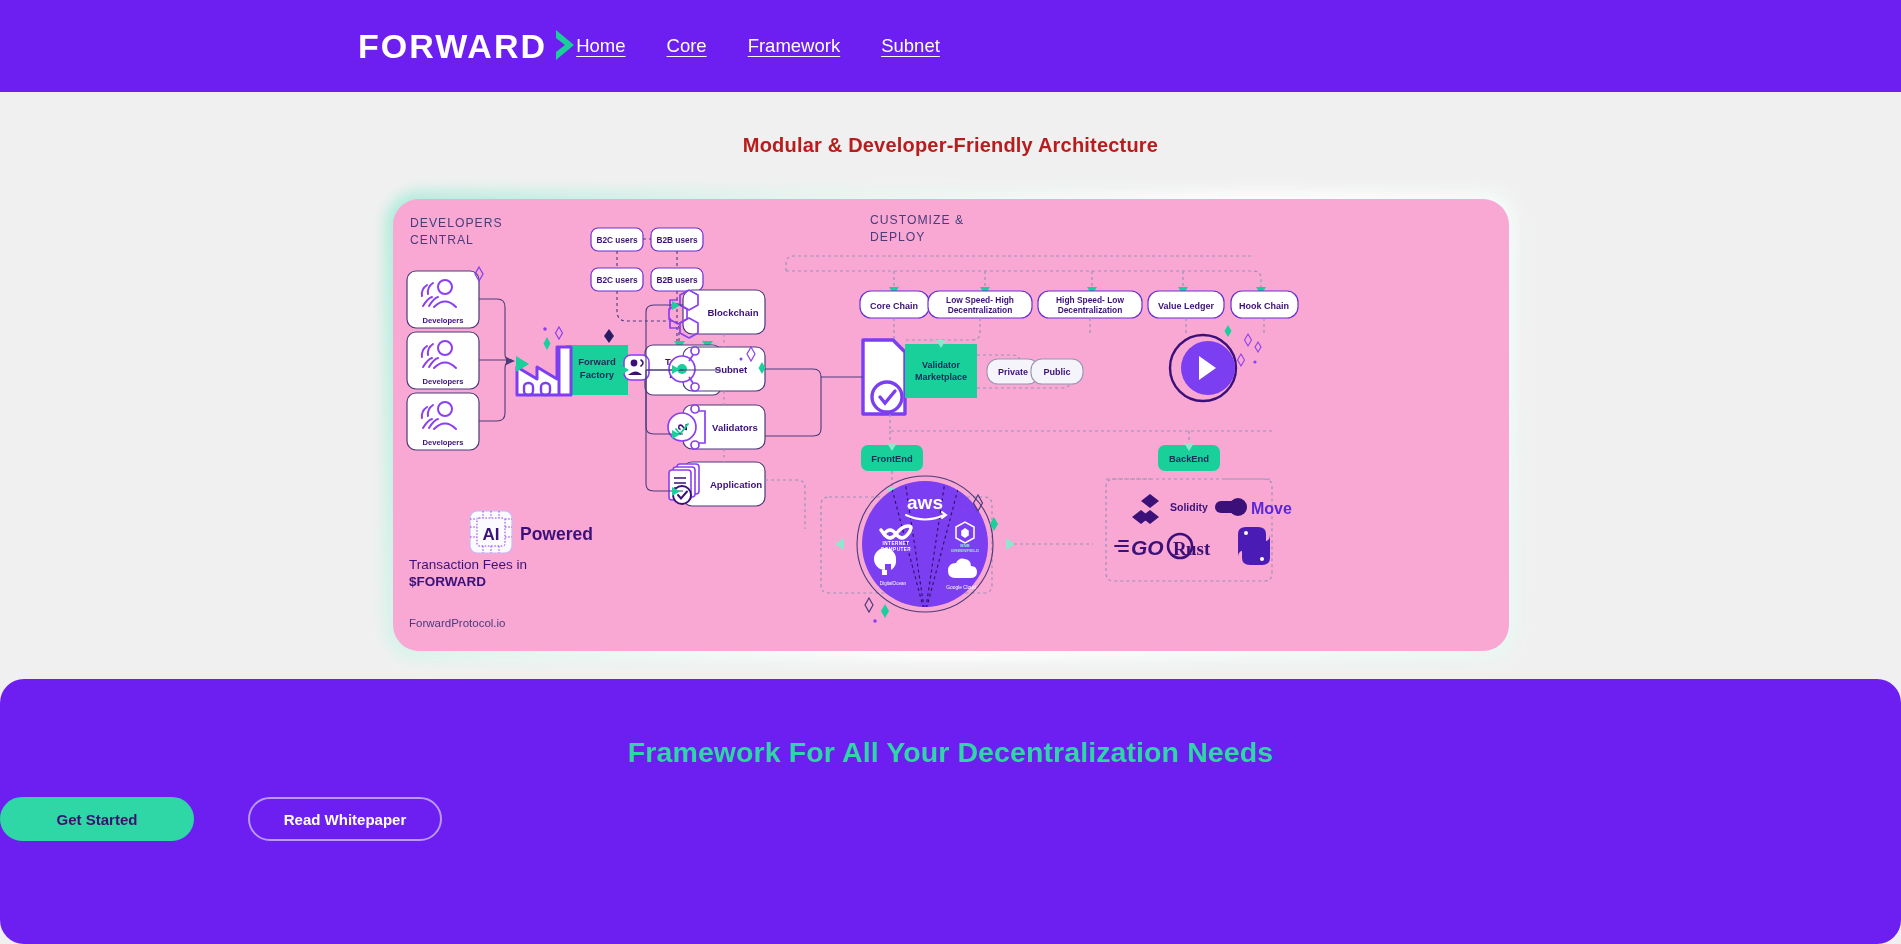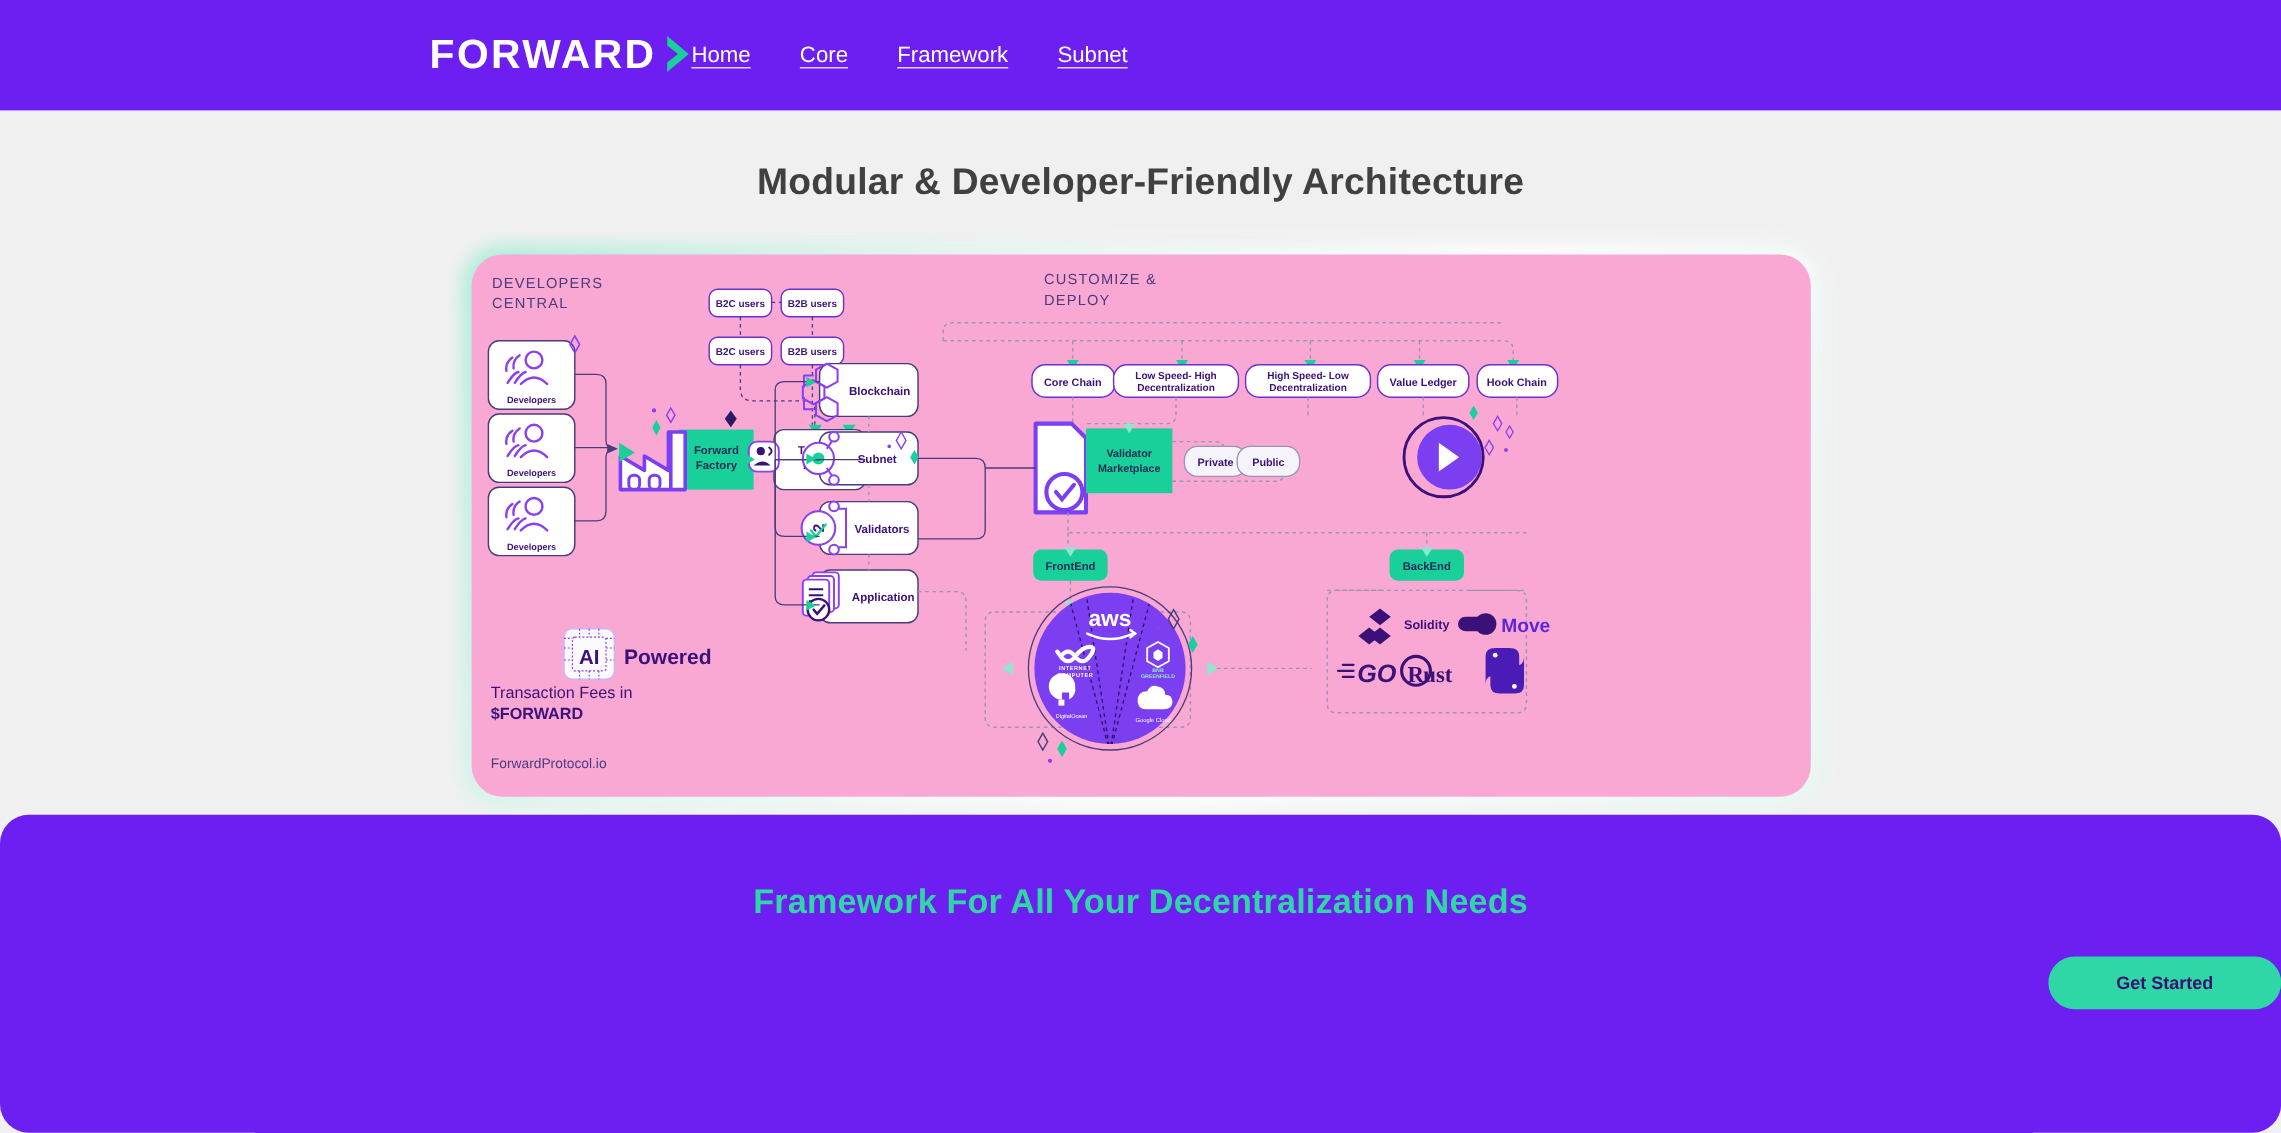--- a/index.html
+++ b/index.html
@@ -28,21 +28,21 @@
     display:flex;justify-content:center;padding-right:385px;gap:41px;
   }
   .nav-link{
     color:#ffffff;font-size:18.5px;text-decoration:underline;
     text-underline-offset:4px;text-decoration-thickness:1.3px;
     cursor:pointer;white-space:nowrap;
   }
 
   
   .section-title{
-    text-align:center;color:#404040;font-size:31px;font-weight:700;
+    text-align:center;color:#b91c1c;font-size:20px;font-weight:700;
     letter-spacing:.2px;margin-top:42px;
   }
 
   
   .diagram-outer{
     position:relative;width:1116px;height:452px;margin:42px auto 0;
   }
   .diagram-glow{
     position:absolute;inset:-8px -8px -10px -8px;border-radius:34px;
     background:linear-gradient(125deg,#a8ecd8 0%,#dff6ef 28%,#ffffff 60%,#e7f8f2 100%);
@@ -55,21 +55,21 @@
 
   
   .bottom-band{
     position:absolute;left:0;right:0;bottom:0;height:265px;background:#6d1ef0;border-radius:24px;
   }
   .band-title{
     text-align:center;color:#2fd7a6;font-size:28.5px;font-weight:700;
     padding-top:57px;letter-spacing:.1px;
   }
   .band-buttons{
-    display:flex;justify-content:flex-end;gap:54px;margin-top:28px;
+    display:flex;justify-content:flex-start;gap:54px;margin-top:28px;
   }
   .band-btn{
     height:44px;min-width:194px;border-radius:24px;display:flex;
     align-items:center;justify-content:center;font-size:15px;font-weight:700;
     cursor:pointer;
   }
   .band-btn.primary{background:#2fd7a6;color:#3a1170;border:2px solid #2fd7a6;}
   .band-btn.ghost{background:transparent;color:#ffffff;border:2px solid #b999fb;}
 </style>
 </head>
@@ -522,14 +522,15 @@
       <text x="16" y="387" font-size="13.5" font-weight="700" fill="#3b1179" font-family="Liberation Sans, sans-serif">$FORWARD</text>
       <text x="16" y="428" font-size="11.5" fill="#4a3b7a" font-family="Liberation Sans, sans-serif">ForwardProtocol.io</text>
     </svg>
   </div>
 </div>
 
 <section class="bottom-band">
   <h2 class="band-title">Framework For All Your Decentralization Needs</h2>
   <div class="band-buttons">
     <button class="band-btn primary">Get Started</button>
+    <button class="band-btn ghost">Read Whitepaper</button>
   </div>
 </section>
 
 </body></html>

